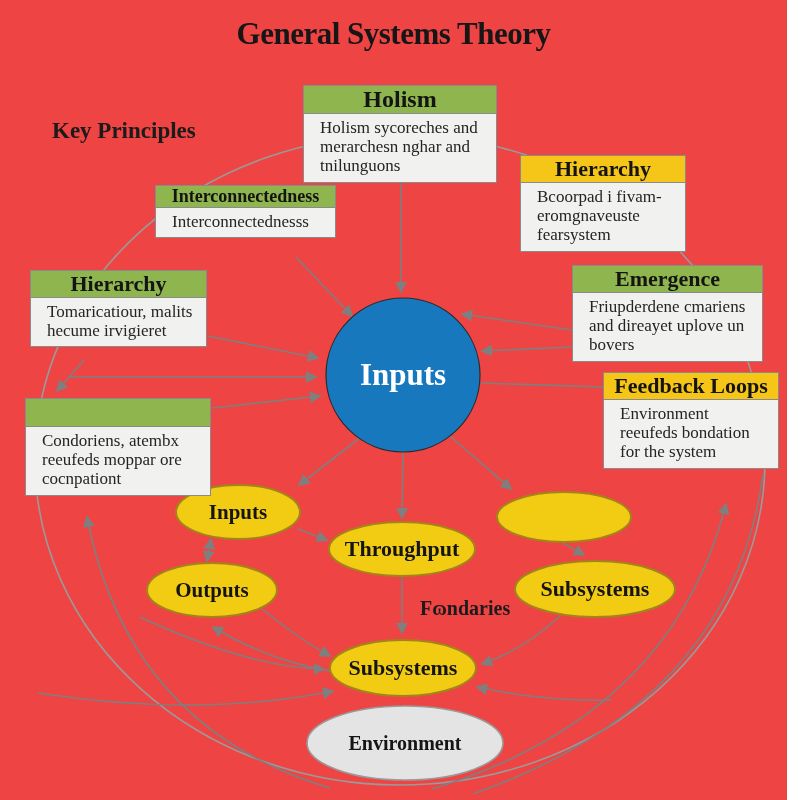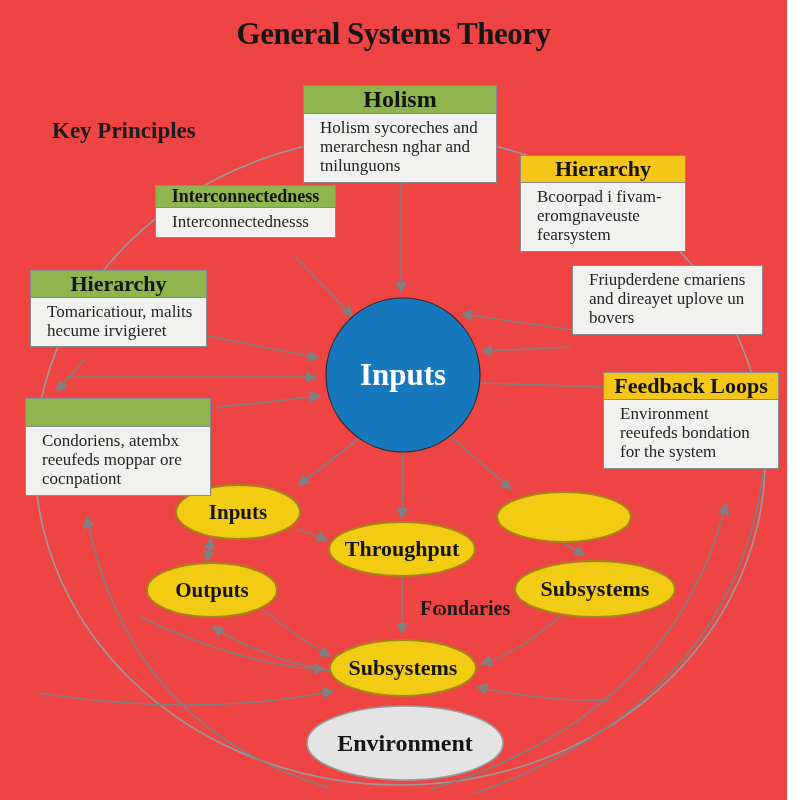--- a/index.html
+++ b/index.html
@@ -115,37 +115,38 @@
     <div class="box-header yellow">Hierarchy</div>
     <div class="box-body">Bcoorpad i fivam- eromgnaveuste fearsystem</div>
   </div>
 
   <div class="box" id="box-hierarchy-left">
     <div class="box-header">Hierarchy</div>
     <div class="box-body">Tomaricatiour, malits hecume irvigieret</div>
   </div>
 
   <div class="box" id="box-emergence">
+    <div class="box-header">Emergence</div>
     <div class="box-body">Friupderdene cmariens and direayet uplove un bovers</div>
   </div>
 
   <div class="box" id="box-feedback-loops">
     <div class="box-header yellow">Feedback Loops</div>
     <div class="box-body">Environment reeufeds bondation for the system</div>
   </div>
 
   <div class="box" id="box-unlabeled">
     <div class="box-header"></div>
     <div class="box-body">Condoriens, atembx reeufeds moppar ore cocnpationt</div>
   </div>
 
   <div class="system-label" style="left:403px;top:375px;">Inputs</div>
 
   <div class="node-label" style="left:238px;top:512px;">Inputs</div>
   <div class="node-label" style="left:402px;top:549px;font-size:22px;">Throughput</div>
   <div class="node-label" style="left:212px;top:590px;">Outputs</div>
   <div class="node-label" style="left:595px;top:589px;font-size:22px;">Subsystems</div>
   <div class="node-label" style="left:403px;top:668px;font-size:22px;">Subsystems</div>
-  <div class="node-label" style="left:405px;top:743px;font-size:24px;">Environment</div>
+  <div class="node-label" style="left:405px;top:743px;font-size:20px;">Environment</div>
 
   <div class="floating" style="left:420px;top:597px;">Fɷndaries</div>
 
 </div>
 
 </body></html>

